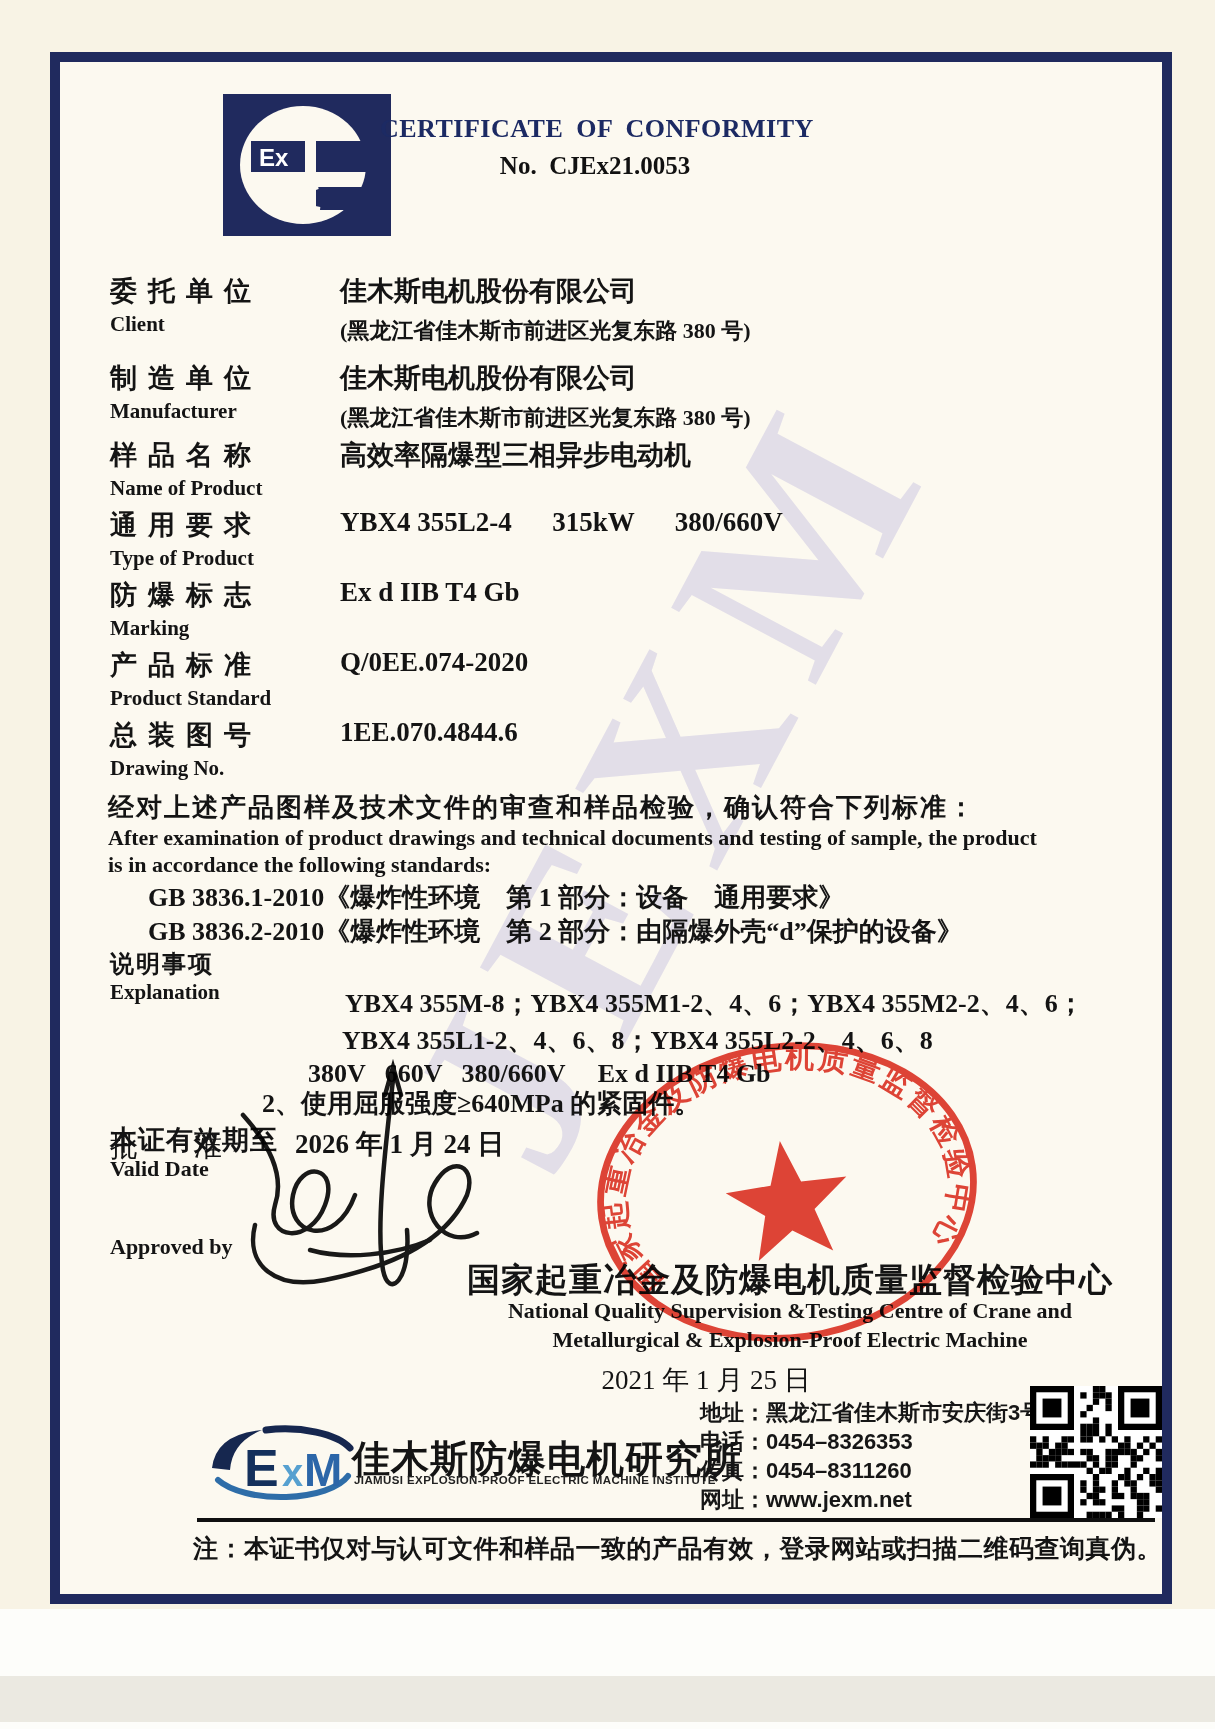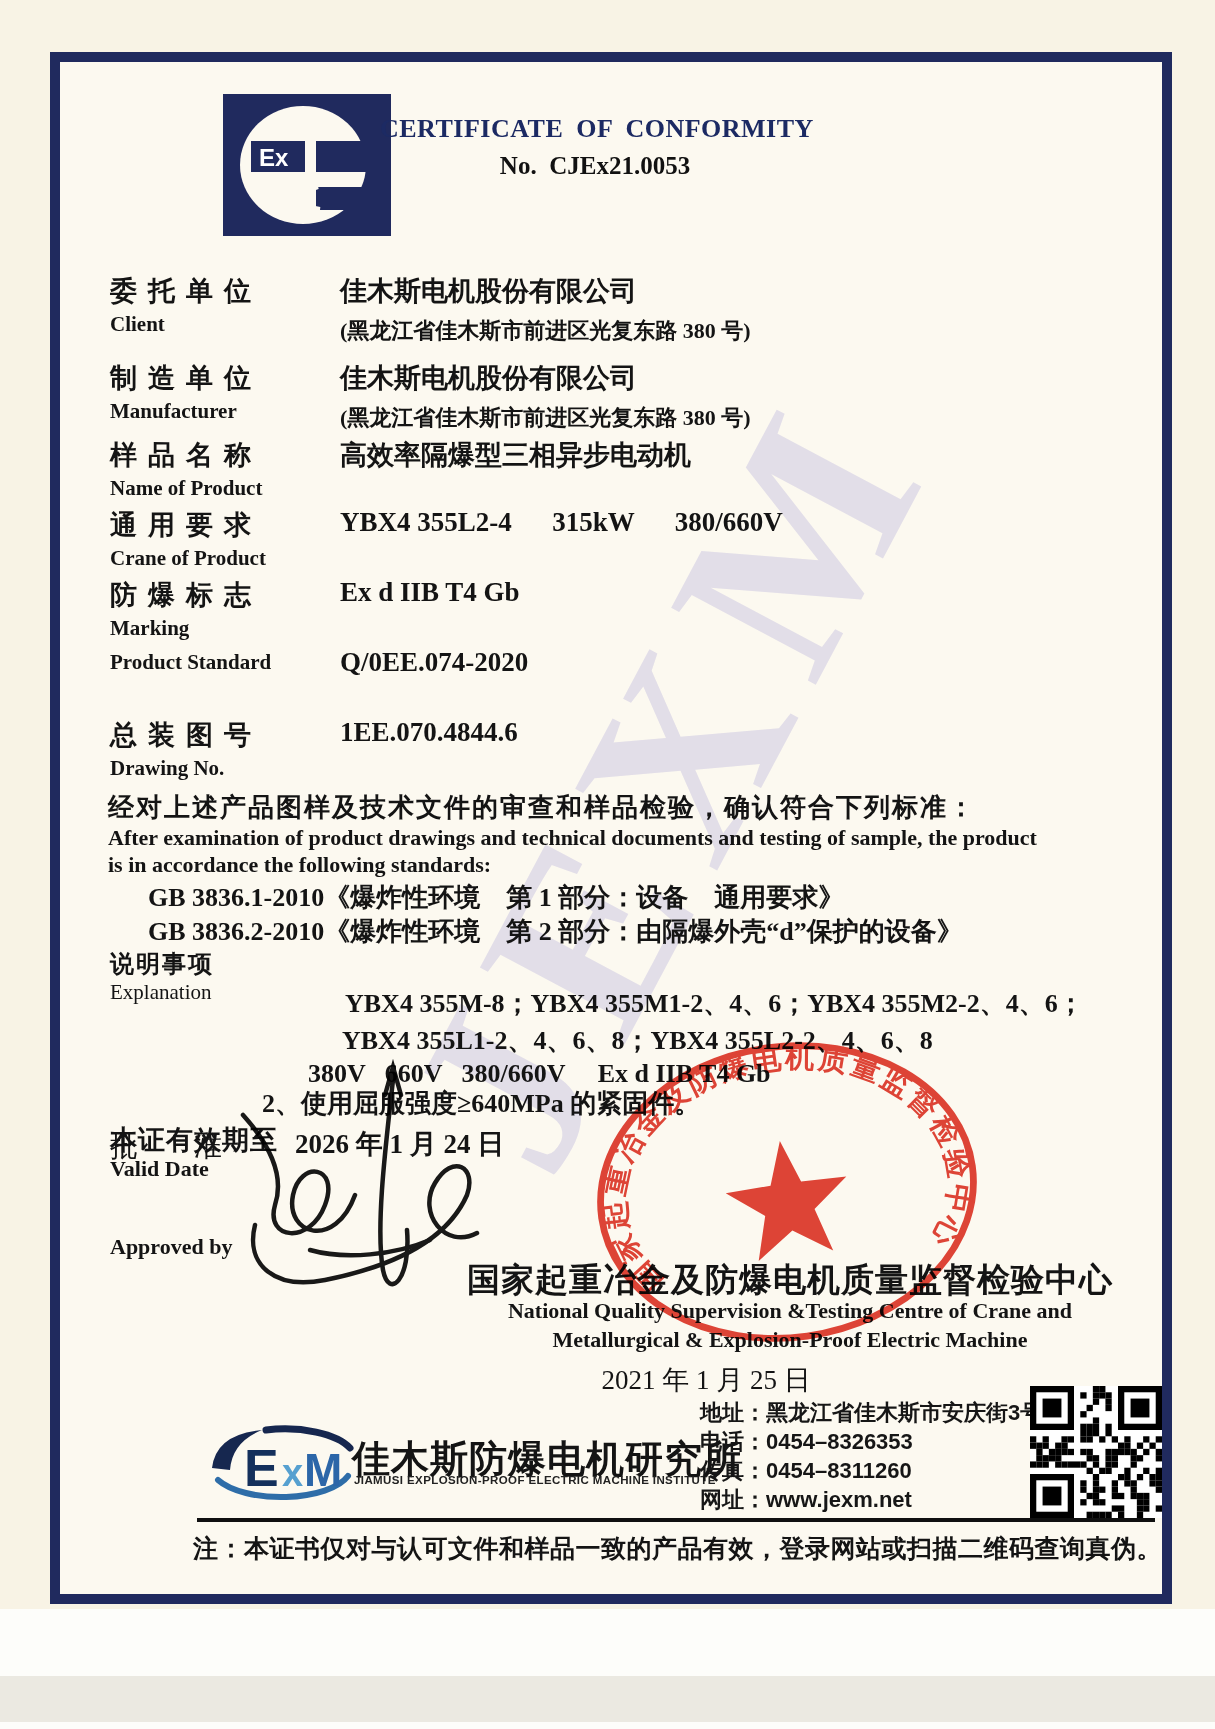--- a/index.html
+++ b/index.html
@@ -37,21 +37,21 @@
   .f-value .v{font-size:27px;font-weight:bold;white-space:pre;}
   .f-value .sub{font-size:22px;font-weight:bold;margin-top:7px;white-space:pre;}
   
   .stmt-cn{left:108px;top:790px;font-size:26px;font-weight:bold;letter-spacing:2px;white-space:nowrap;}
   .stmt-en1{left:108px;top:825px;font-size:22px;font-weight:bold;white-space:nowrap;}
   .stmt-en2{left:108px;top:852px;font-size:22px;font-weight:bold;white-space:nowrap;}
   .std-0{left:148px;top:880px;font-size:26px;font-weight:bold;white-space:pre;}
   .std-1{left:148px;top:914px;font-size:26px;font-weight:bold;white-space:pre;}
   
   .exp-label-cn{left:110px;top:948px;font-size:24px;font-weight:bold;letter-spacing:2px;}
-  .exp-label-en{left:110px;top:980px;font-size:21px;font-weight:normal;}
+  .exp-label-en{left:110px;top:980px;font-size:21px;font-weight:bold;}
   .exp-line{font-size:26px;font-weight:bold;white-space:pre;}
   .exp-0{left:232px;top:948px;}
   .exp-1{left:345px;top:986px;}
   .exp-2{left:342px;top:1023px;}
   .exp-3{left:308px;top:1059px;}
   .exp-4{left:262px;top:1086px;}
   
   .valid-cn{left:110px;top:1122px;font-size:27px;font-weight:bold;letter-spacing:1px;}
   .valid-en{left:110px;top:1156px;font-size:22px;font-weight:bold;}
   .valid-val{left:295px;top:1126px;font-size:27px;font-weight:bold;white-space:pre;}
@@ -131,37 +131,38 @@
         <div class="cn">样品名称</div>
       <div class="en">Name of Product</div>
       </div>
     <div class="f-value">
         <div class="v">高效率隔爆型三相异步电动机</div>
       </div>
   </div>
   <div class="abs field-row z2" style="top:507px">
     <div class="f-label">
         <div class="cn">通用要求</div>
-      <div class="en">Crane of Product</div>
+      <div class="en">Type of Product</div>
       </div>
     <div class="f-value">
         <div class="v">YBX4 355L2-4      315kW      380/660V</div>
       </div>
   </div>
   <div class="abs field-row z2" style="top:577px">
     <div class="f-label">
         <div class="cn">防爆标志</div>
       <div class="en">Marking</div>
       </div>
     <div class="f-value">
         <div class="v">Ex d IIB T4 Gb</div>
       </div>
   </div>
   <div class="abs field-row z2" style="top:647px">
     <div class="f-label">
+        <div class="cn">产品标准</div>
       <div class="en">Product Standard</div>
       </div>
     <div class="f-value">
         <div class="v">Q/0EE.074-2020</div>
       </div>
   </div>
   <div class="abs field-row z2" style="top:717px">
     <div class="f-label">
         <div class="cn">总装图号</div>
       <div class="en">Drawing No.</div>

